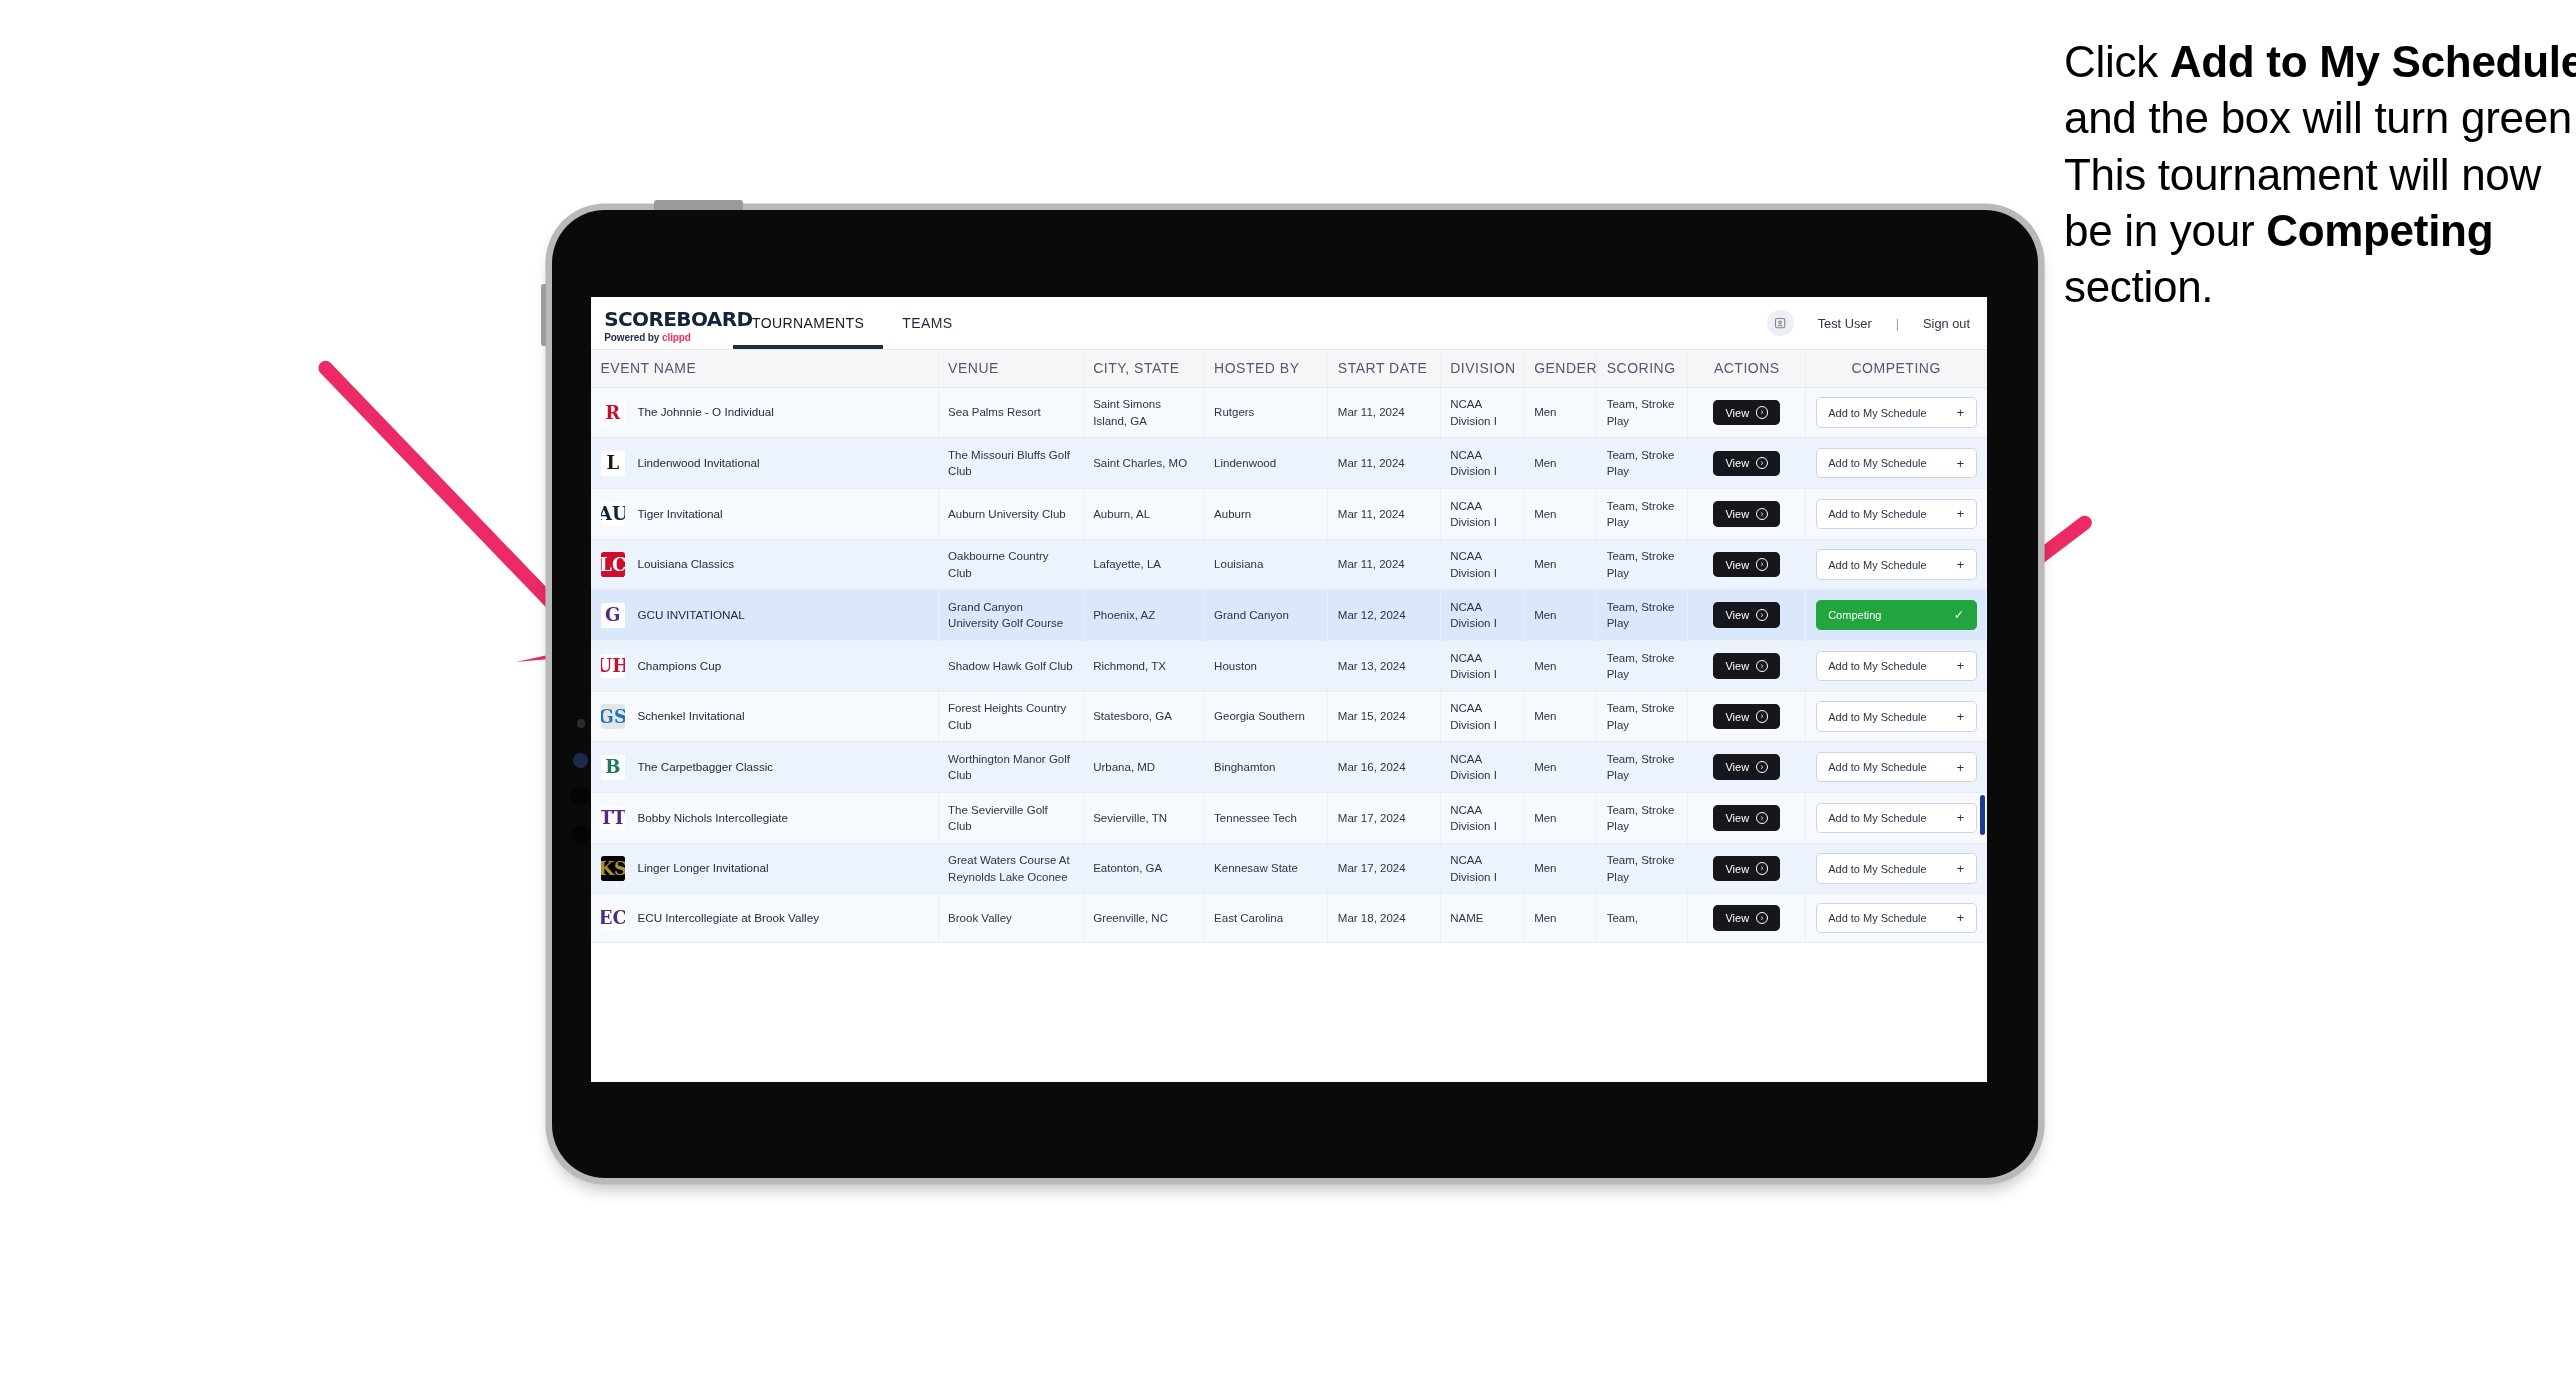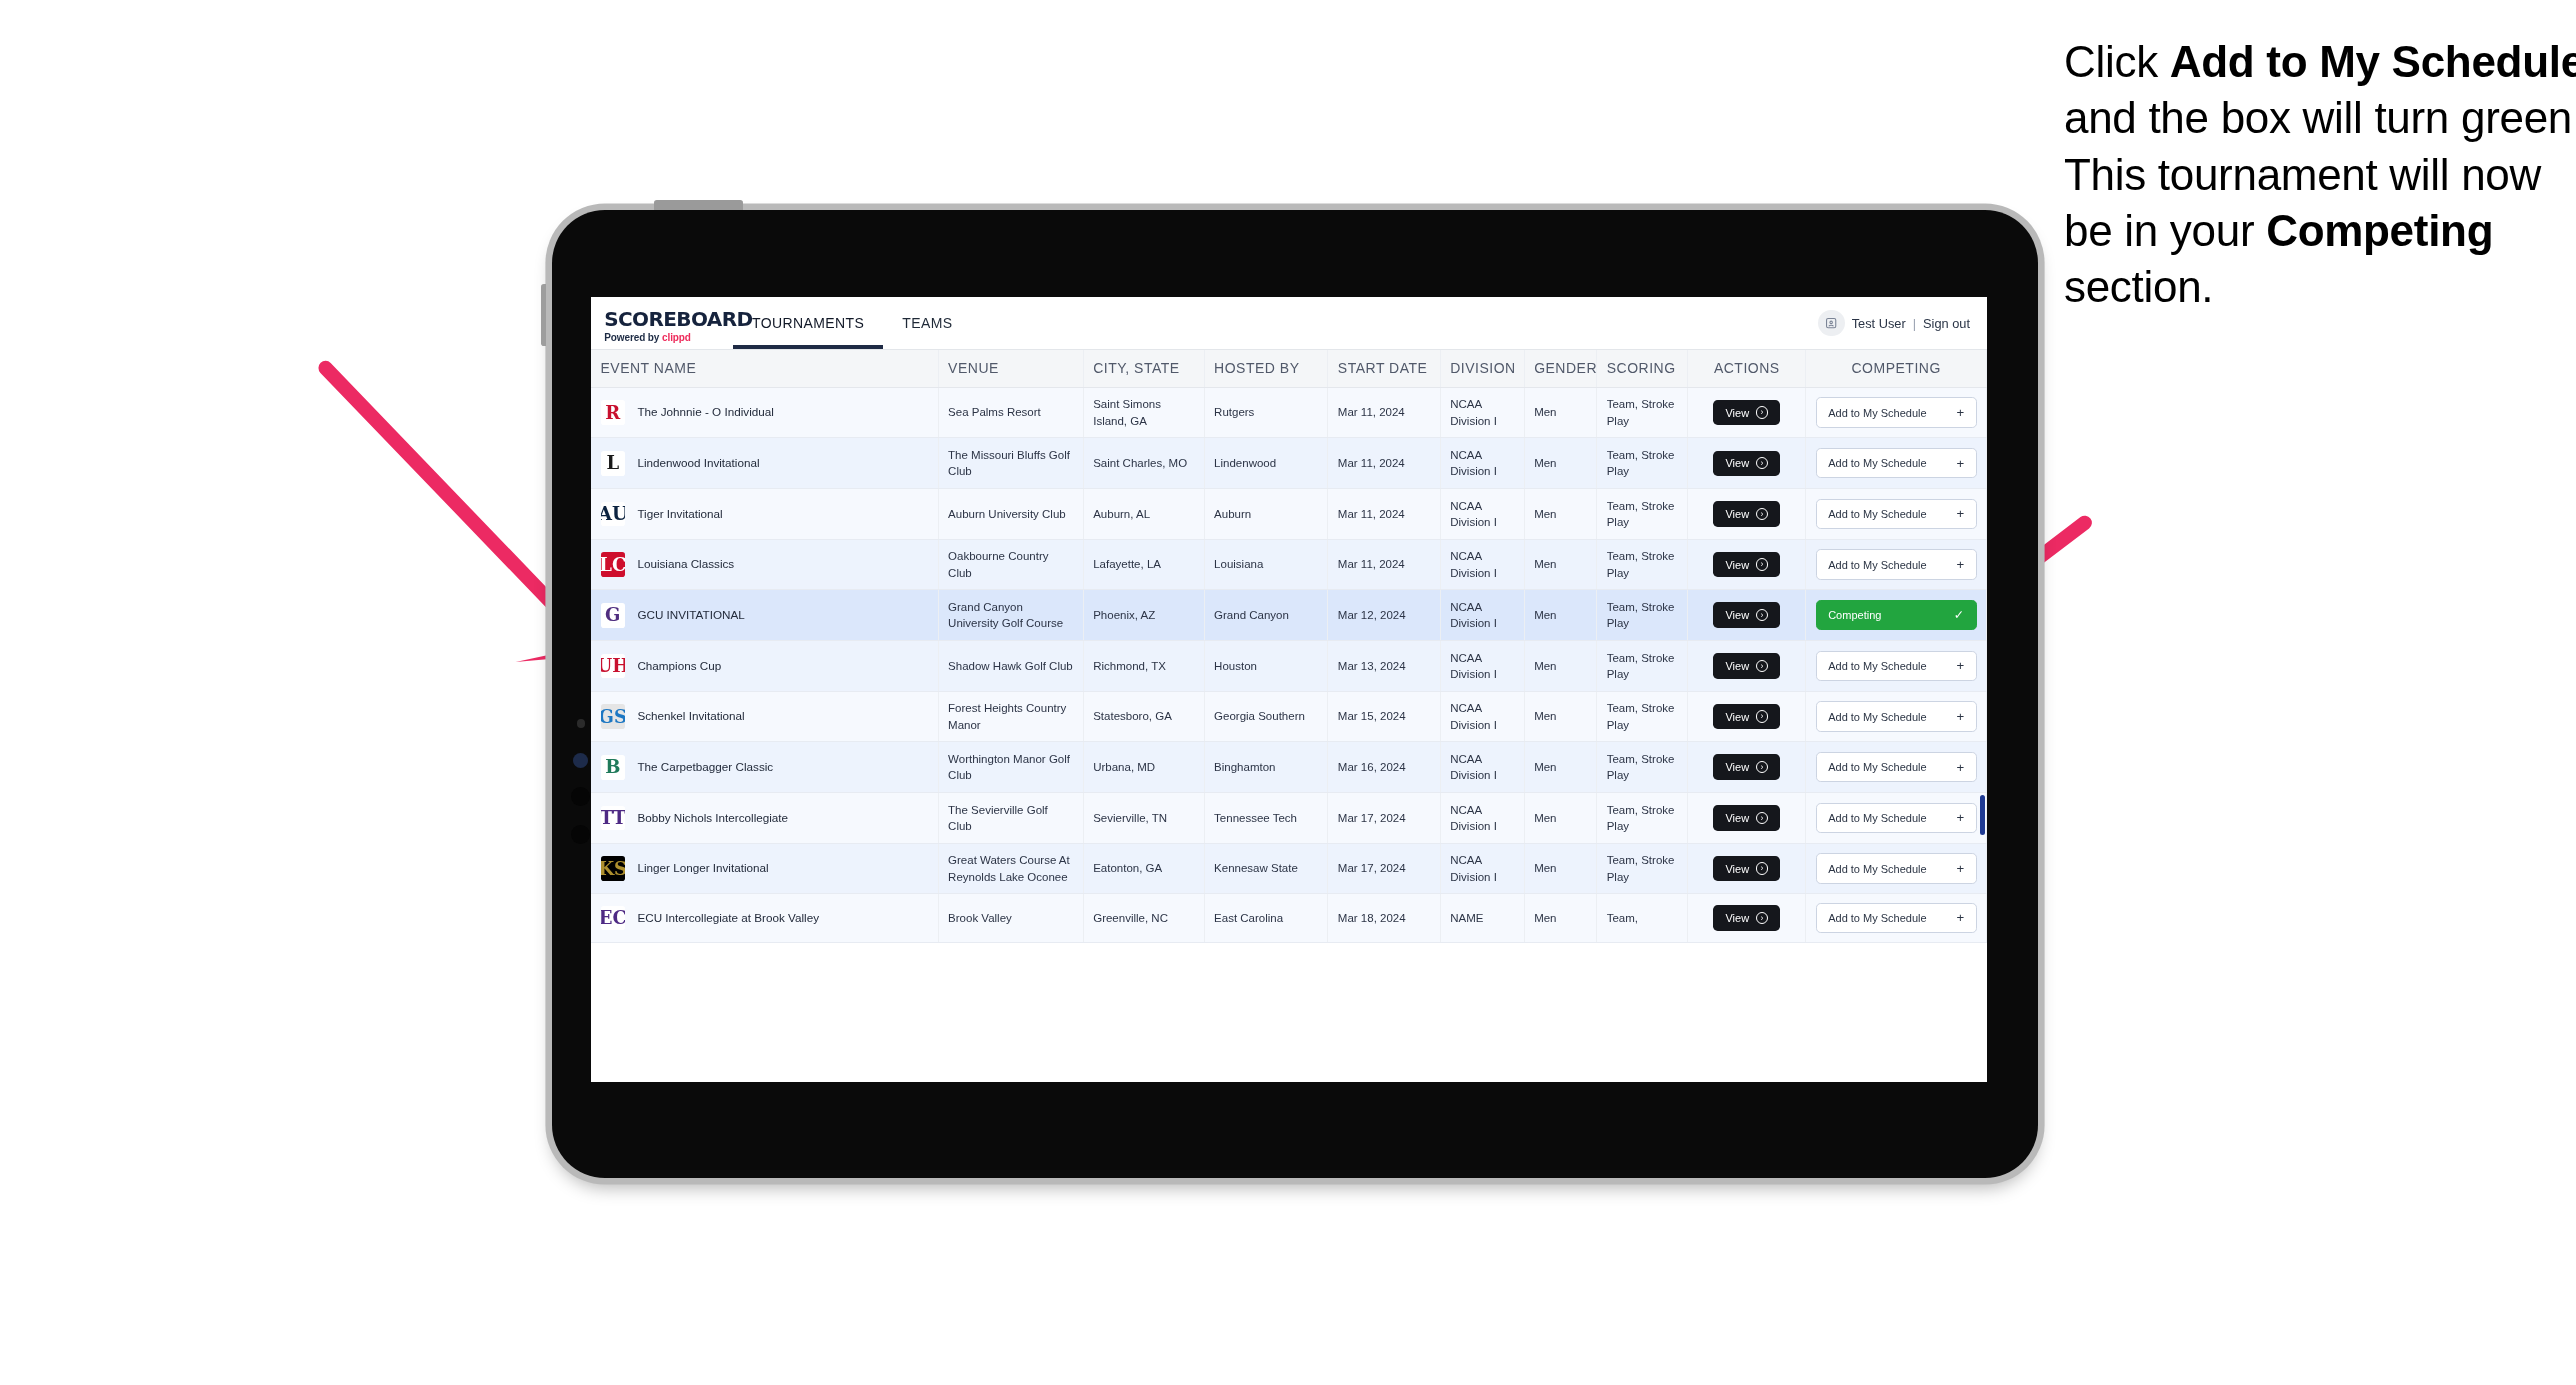--- a/index.html
+++ b/index.html
@@ -80,21 +80,21 @@
   .navtab {
     display: flex; align-items: center; justify-content:center;
     padding: 0 19px; font-size: 14px; color: #1f2937; letter-spacing: 0.4px;
     cursor: pointer; position: relative;
   }
   .navtab.active { font-weight: 400; color:#111827; }
   .navtab.active::after {
     content:""; position:absolute; left:0; right:0; bottom:0; height:3.8px; background:#1f2b45;
   }
   #nav-right {
-    margin-left: auto; display: flex; align-items: center; gap: 7px; padding-right: 17px;
+    margin-left: auto; display: flex; align-items: center; gap: 24px; padding-right: 17px;
     font-size: 12.8px; color: #2a3446;
   }
   #avatar {
     width: 26.5px; height: 26.5px; border-radius: 50%; background: #edeff2;
     display: flex; align-items: center; justify-content: center; color:#7b8496; font-size: 12.3px;
   }
   #nav-right .sep { color: #9aa2b1; }
   #nav-right .lnk { cursor: pointer; }
 
   
@@ -408,21 +408,21 @@
        </button>
                 </td>
               </tr>
               <tr class="odd">
     <td>
       <span class="ev">
         <span class="ev-logo" style="background:#e5e5e5;color:#1c77c3;">GS</span>
         <span class="ev-name">Schenkel Invitational</span>
       </span>
     </td>
-    <td>Forest Heights Country Manor</td>
+    <td>Forest Heights Country Club</td>
     <td>Statesboro, GA</td>
     <td>Georgia Southern</td>
     <td>Mar 15, 2024</td>
     <td>NCAA Division I</td>
     <td>Men</td>
     <td>Team, Stroke Play</td>
     <td class="center">
       <button class="btn-view">
         <span>View</span>
         <span class="circ">›</span>

